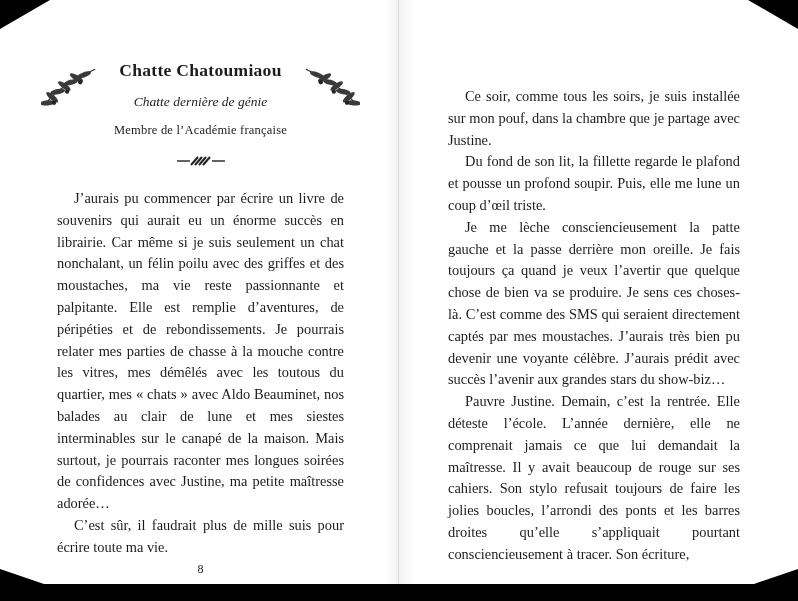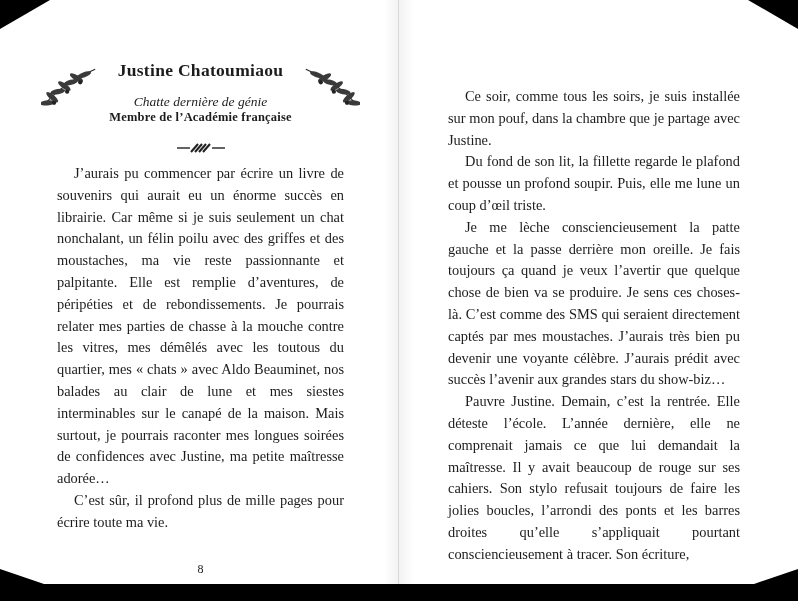--- a/index.html
+++ b/index.html
@@ -33,29 +33,29 @@
   .mask.tl { left: 0;  top: 0; width: 50px; height: 29px; clip-path: polygon(0 0, 100% 0, 0 100%); }
   .mask.tr { right: 0; top: 0; width: 50px; height: 29px; clip-path: polygon(0 0, 100% 0, 100% 100%); }
   .mask.bottom { left: 0; right: 0; bottom: 0; height: 17px; }
   .mask.bl { left: 0;  bottom: 17px; width: 44px; height: 15px; clip-path: polygon(0 0, 0 100%, 100% 100%); }
   .mask.br { right: 0; bottom: 17px; width: 44px; height: 15px; clip-path: polygon(100% 0, 100% 100%, 0 100%); }
 
   
   .heading { position: relative; text-align: center; }
   .title { font-weight: bold; font-size: 17.5px; letter-spacing: 0.3px; }
   .subtitle { font-style: italic; font-size: 13.5px; margin-top: 13px; }
-  .membership { font-weight: bold; font-size: 12.5px; letter-spacing: 0.2px; }
+  .membership { font-weight: normal; font-size: 12.5px; margin-top: 13px; letter-spacing: 0.2px; }
   .laurel { position: absolute; top: 2px; }
   .laurel.left-branch  { left: -16px; }
   .laurel.right-branch { right: -16px; }
 
   .divider-wrap { text-align: center; margin-top: 16px; height: 16px; }
 
   
-  .bodytext { margin-top: 6px; font-size: 14.4px; line-height: 21.8px; text-align: justify; }
+  .bodytext { margin-top: 18px; font-size: 14.4px; line-height: 21.8px; text-align: justify; }
   .page.right .bodytext { margin-top: 0; }
   .bodytext p { margin: 0; text-indent: 17px; }
 
   .pagenum {
     position: absolute; bottom: 24px; text-align: center;
     font-size: 12px; color: #222; z-index: 3;
   }
   .page.left  .pagenum { left: 57px; right: 55px; }
   .page.right .pagenum { left: 49px; right: 58px; }
 </style>
@@ -104,21 +104,21 @@
               </g>
               <g fill="#232323">
                 <circle cx="42" cy="20" r="2.3"></circle>
                 <circle cx="28" cy="30" r="2.3"></circle>
                 <circle cx="14" cy="42" r="2.3"></circle>
               </g>
             </g>
           </svg>
         </span>
 
-        <div class="title">Justine Chatoumiaou</div>
+        <div class="title">Chatte Chatoumiaou</div>
         <div class="subtitle">Chatte dernière de génie</div>
         <div class="membership">Membre de l’Académie française</div>
       </div>
 
       <div class="divider-wrap">
         <span>
           <svg width="48" height="14" viewBox="0 0 48 14" aria-hidden="true">
             <path d="M0 7 H 13" stroke="#222" stroke-width="1.4"></path>
             <path d="M35 7 H 48" stroke="#222" stroke-width="1.4"></path>
             <g stroke="#222" stroke-width="2">
@@ -126,21 +126,21 @@
               <path d="M18 11 L 25 3"></path>
               <path d="M22 11 L 29 3"></path>
               <path d="M26 11 L 33 3"></path>
             </g>
           </svg>
         </span>
       </div>
 
       <div class="bodytext">
         <p>J’aurais pu commencer par écrire un livre de souvenirs qui aurait eu un énorme succès en librairie. Car même si je suis seulement un chat nonchalant, un félin poilu avec des griffes et des moustaches, ma vie reste passionnante et palpitante. Elle est remplie d’aventures, de péripéties et de rebondissements. Je pourrais relater mes parties de chasse à la mouche contre les vitres, mes démêlés avec les toutous du quartier, mes « chats » avec Aldo Beauminet, nos balades au clair de lune et mes siestes interminables sur le canapé de la maison. Mais surtout, je pourrais raconter mes longues soirées de confidences avec Justine, ma petite maîtresse adorée…</p>
-        <p>C’est sûr, il profond plus de mille pages pour écrire toute ma vie.</p>
+        <p>C’est sûr, il faudrait plus de mille suis pour écrire toute ma vie.</p>
       </div>
 
       <div class="pagenum">8</div>
     </div>
 
     <div class="page right">
       <div class="bodytext">
         <p>Ce soir, comme tous les soirs, je suis installée sur mon pouf, dans la chambre que je partage avec Justine.</p>
         <p>Du fond de son lit, la fillette regarde le plafond et pousse un profond soupir. Puis, elle me lune un coup d’œil triste.</p>
         <p>Je me lèche consciencieusement la patte gauche et la passe derrière mon oreille. Je fais toujours ça quand je veux l’avertir que quelque chose de bien va se produire. Je sens ces choses-là. C’est comme des SMS qui seraient directement captés par mes moustaches. J’aurais très bien pu devenir une voyante célèbre. J’aurais prédit avec succès l’avenir aux grandes stars du show-biz…</p>

